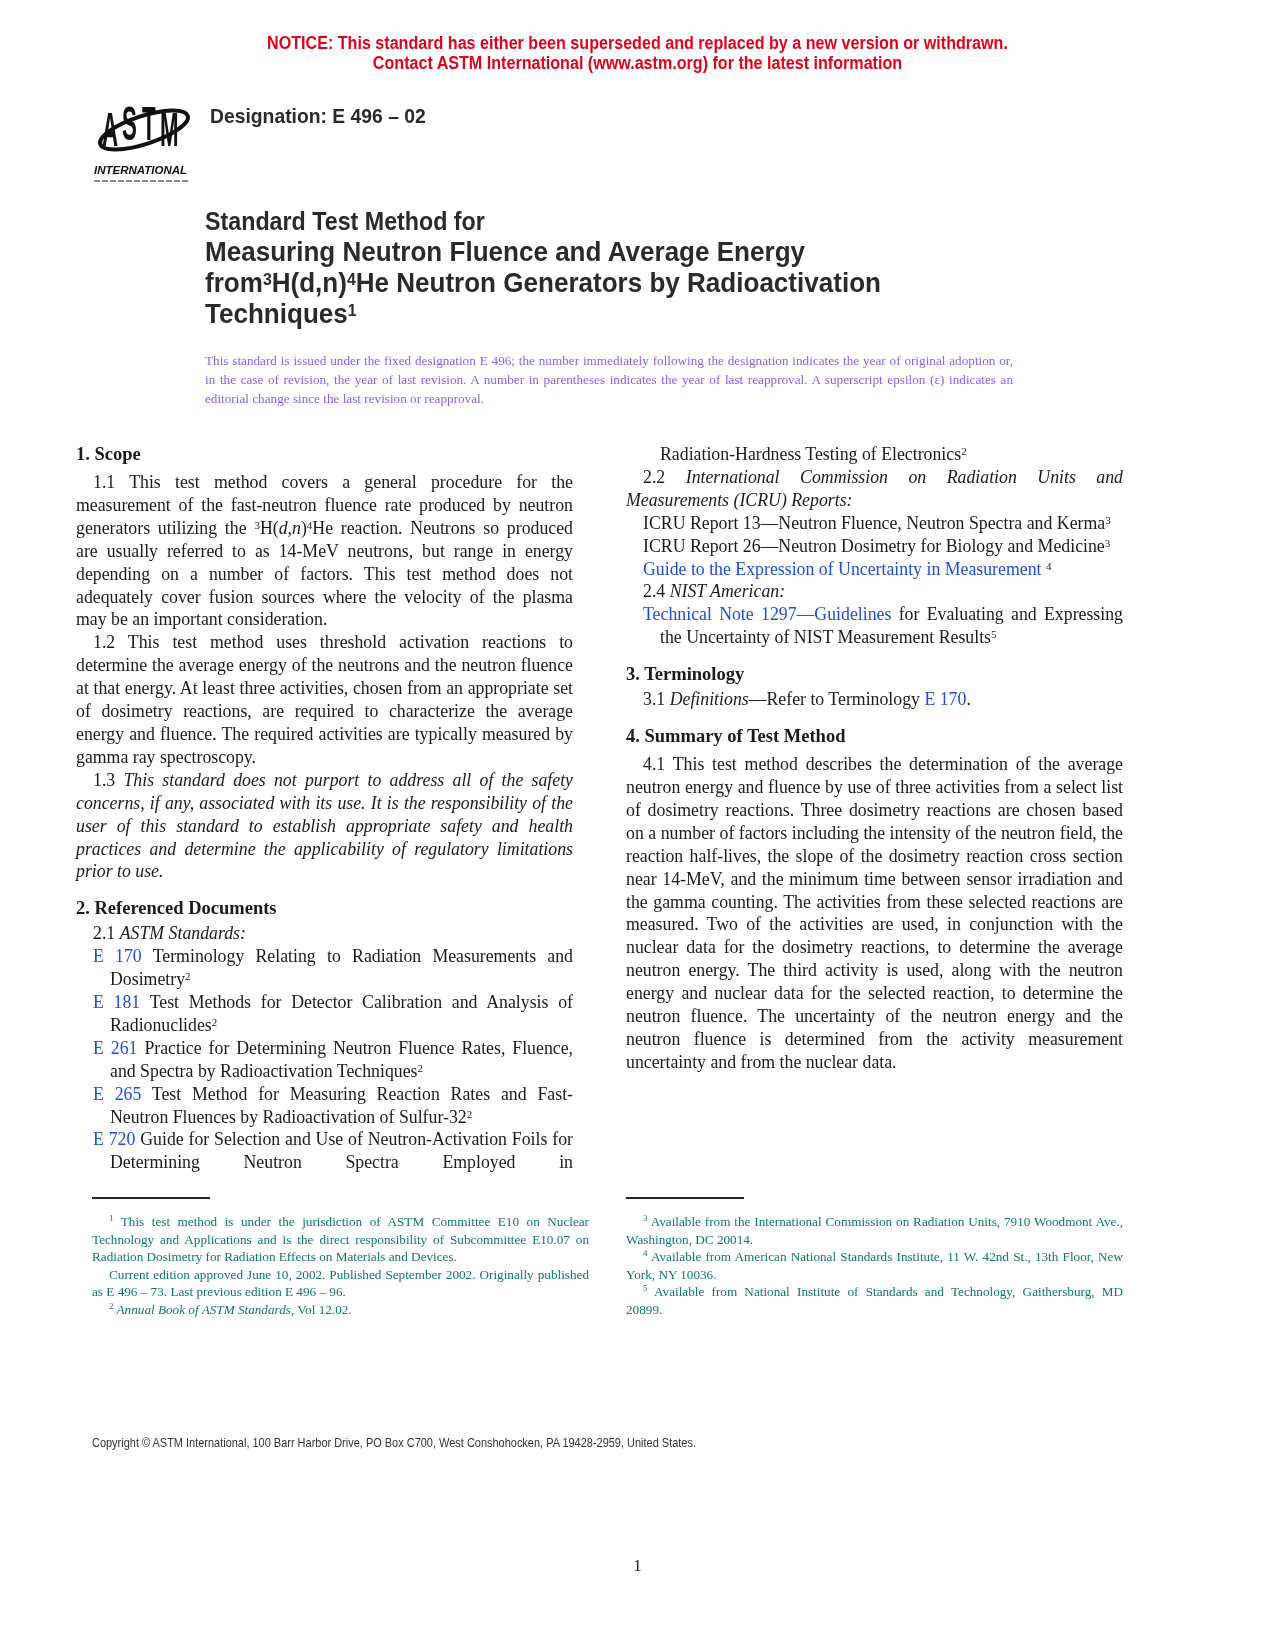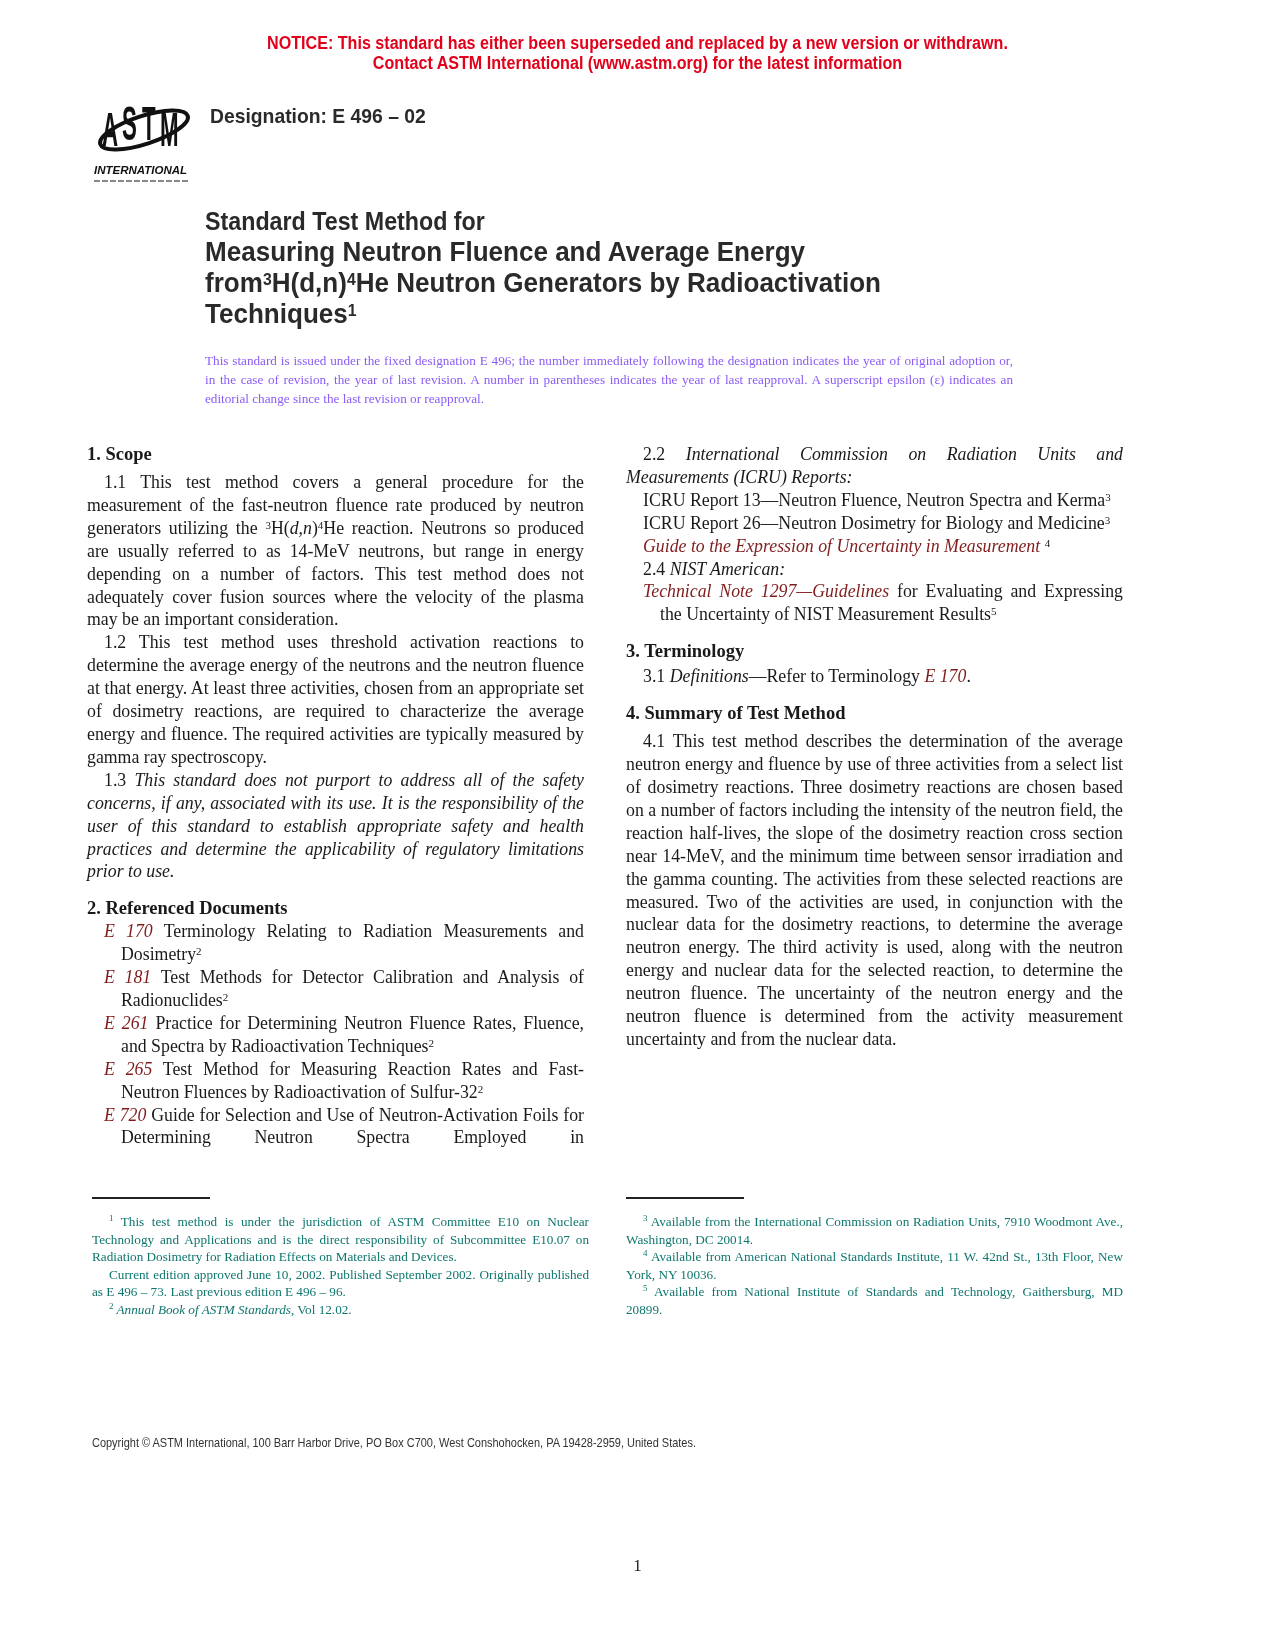--- a/index.html
+++ b/index.html
@@ -6,29 +6,29 @@
   body { width:1275px; height:1650px; position:relative; overflow:hidden; color:#1a1a1a; }
   .notice { position:absolute; left:0; width:1275px; top:33px; text-align:center; color:#e2001a; font-family:"Liberation Sans", sans-serif; font-weight:bold; font-size:17.5px; line-height:20px; transform:scaleX(0.92); transform-origin:center; }
   .logo { position:absolute; left:92px; top:88px; width:104px; height:96px; }
   .designation { position:absolute; left:210px; top:104px; font-family:"Liberation Sans", sans-serif; font-weight:bold; font-size:21px; color:#2a2a2a; transform:scaleX(0.92); transform-origin:left; }
   .title { position:absolute; left:205px; top:206px; font-family:"Liberation Sans", sans-serif; font-weight:bold; color:#2a2a2a; transform:scaleX(0.93); transform-origin:left; }
   .title .l1 { font-size:25px; line-height:30px; }
   .title .l2 { font-size:28px; line-height:31px; }
   .title sup { font-size:17px; vertical-align:top; position:relative; top:-3px; }
   .issued { position:absolute; left:205px; top:351px; width:808px; font-family:"Liberation Serif", serif; font-size:13.2px; line-height:19px; text-align:justify; color:#8b5cf6; }
   .col { position:absolute; width:497px; font-family:"Liberation Serif", serif; font-size:17.8px; line-height:22.9px; color:#1a1a1a; }
-  .col-left { left:87px; top:443px; }
+  .col-left { left:76px; top:443px; }
   .col-right { left:626px; top:443px; }
   .col p { margin:0; text-align:justify; }
   .col .ind { text-indent:17px; }
   .col h2 { font-size:18.5px; font-weight:bold; margin:0; line-height:23px; }
   .col .hgap { margin-top:14px; }
   .col .ref { padding-left:17px; text-indent:-17px; margin-left:17px; }
   .col .sub { padding-left:17px; }
-  .red { color:#7f1d1d;font-style:italic; }
+  .red { color:#1d4ed8; }
   sup.fn { font-size:11px; vertical-align:top; position:relative; top:-3px; }
   .rule { position:absolute; height:1.6px; background:#222; width:118px; }
   .foot { position:absolute; width:497px; font-family:"Liberation Serif", serif; font-size:13.2px; line-height:17.6px; color:#0f766e; }
   .foot p { margin:0; text-align:justify; }
   .foot .ind { text-indent:17px; }
   .copyright { position:absolute; left:92px; top:1436px; font-family:"Liberation Sans", sans-serif; font-size:12.2px; color:#333; transform:scaleX(0.9); transform-origin:left; }
   .pagenum { position:absolute; left:0; width:1275px; top:1556px; text-align:center; font-family:"Liberation Serif", serif; font-size:17px; color:#222; }
 </style>
 </head>
 <body>
@@ -63,35 +63,37 @@
 
 <div class="issued">This standard is issued under the fixed designation E 496; the number immediately following the designation indicates the year of original adoption or, in the case of revision, the year of last revision. A number in parentheses indicates the year of last reapproval. A superscript epsilon (ε) indicates an editorial change since the last revision or reapproval.</div>
 
 <div class="col col-left">
   <h2>1.  Scope</h2>
   <p class="ind" style="margin-top:5px"><span>1.1 This test method covers a general procedure for the measurement of the fast-neutron fluence rate produced by neutron generators utilizing the </span><sup class="fn">3</sup><span>H(</span><i>d,n</i><span>)</span><sup class="fn">4</sup><span>He reaction. Neutrons so produced are usually referred to as 14-MeV neutrons, but range in energy depending on a number of factors. This test method does not adequately cover fusion sources where the velocity of the plasma may be an important consideration.</span></p>
   <p class="ind">1.2 This test method uses threshold activation reactions to determine the average energy of the neutrons and the neutron fluence at that energy. At least three activities, chosen from an appropriate set of dosimetry reactions, are required to characterize the average energy and fluence. The required activities are typically measured by gamma ray spectroscopy.</p>
   <p class="ind"><span>1.3 </span><i>This standard does not purport to address all of the safety concerns, if any, associated with its use. It is the responsibility of the user of this standard to establish appropriate safety and health practices and determine the applicability of regulatory limitations prior to use.</i></p>
 
   <h2 class="hgap">2.  Referenced Documents</h2>
+  <p class="ind" style="margin-top:2px"><span>2.1 </span><i>ASTM Standards:</i></p>
   <p class="ref"><span class="red">E 170</span><span> Terminology Relating to Radiation Measurements and Dosimetry</span><sup class="fn">2</sup></p>
   <p class="ref"><span class="red">E 181</span><span> Test Methods for Detector Calibration and Analysis of Radionuclides</span><sup class="fn">2</sup></p>
   <p class="ref"><span class="red">E 261</span><span> Practice for Determining Neutron Fluence Rates, Fluence, and Spectra by Radioactivation Techniques</span><sup class="fn">2</sup></p>
   <p class="ref"><span class="red">E 265</span><span> Test Method for Measuring Reaction Rates and Fast-Neutron Fluences by Radioactivation of Sulfur-32</span><sup class="fn">2</sup></p>
   <p class="ref" style="text-align-last:justify"><span class="red">E 720</span><span> Guide for Selection and Use of Neutron-Activation Foils for Determining Neutron Spectra Employed in</span></p>
 </div>
 
 <div class="rule" style="left:92px; top:1197px;"></div>
 <div class="foot" style="left:92px; top:1213px;">
   <p class="ind"><sup class="fn" style="font-size:9px">1</sup><span> This test method is under the jurisdiction of ASTM Committee E10 on Nuclear Technology and Applications and is the direct responsibility of Subcommittee E10.07 on Radiation Dosimetry for Radiation Effects on Materials and Devices.</span></p>
   <p class="ind">Current edition approved June 10, 2002. Published September 2002. Originally published as E 496 – 73. Last previous edition E 496 – 96.</p>
   <p class="ind"><sup class="fn" style="font-size:9px">2</sup><i> Annual Book of ASTM Standards</i><span>, Vol 12.02.</span></p>
 </div>
 
 <div class="col col-right">
+  <p class="sub" style="padding-left:34px"><span>Radiation-Hardness Testing of Electronics</span><sup class="fn">2</sup></p>
   <p class="ind"><span>2.2 </span><i>International Commission on Radiation Units and Measurements (ICRU) Reports:</i></p>
   <p class="ref"><span>ICRU Report 13—Neutron Fluence, Neutron Spectra and Kerma</span><sup class="fn">3</sup></p>
   <p class="ref"><span>ICRU Report 26—Neutron Dosimetry for Biology and Medicine</span><sup class="fn">3</sup></p>
   <p class="ref" style="text-align:left"><span class="red">Guide to the Expression of Uncertainty in Measurement</span>&nbsp;<sup class="fn">4</sup></p>
   <p class="ind"><span>2.4 </span><i>NIST American:</i></p>
   <p class="ref"><span class="red">Technical Note 1297—Guidelines</span><span> for Evaluating and Expressing the Uncertainty of NIST Measurement Results</span><sup class="fn">5</sup></p>
 
   <h2 class="hgap">3.  Terminology</h2>
   <p class="ind" style="margin-top:2px"><span>3.1 </span><i>Definitions</i><span>—Refer to Terminology </span><span class="red">E 170</span><span>.</span></p>
 

